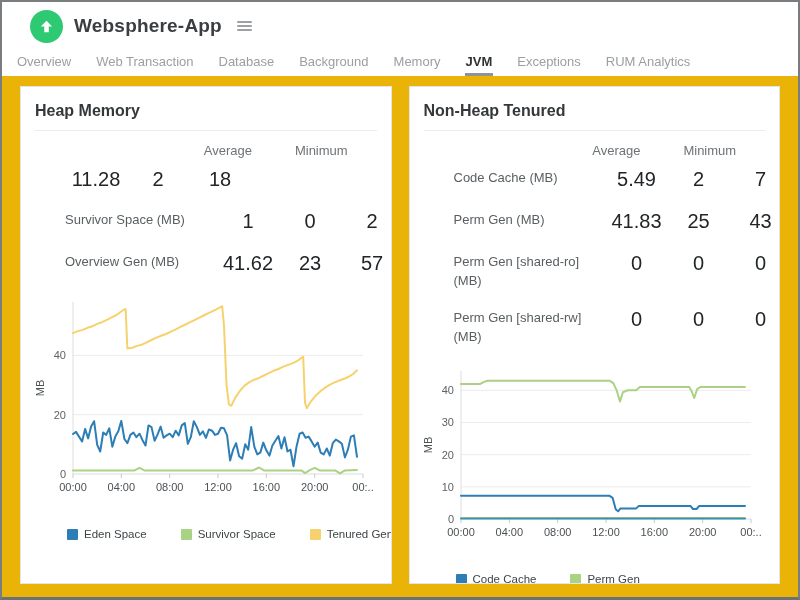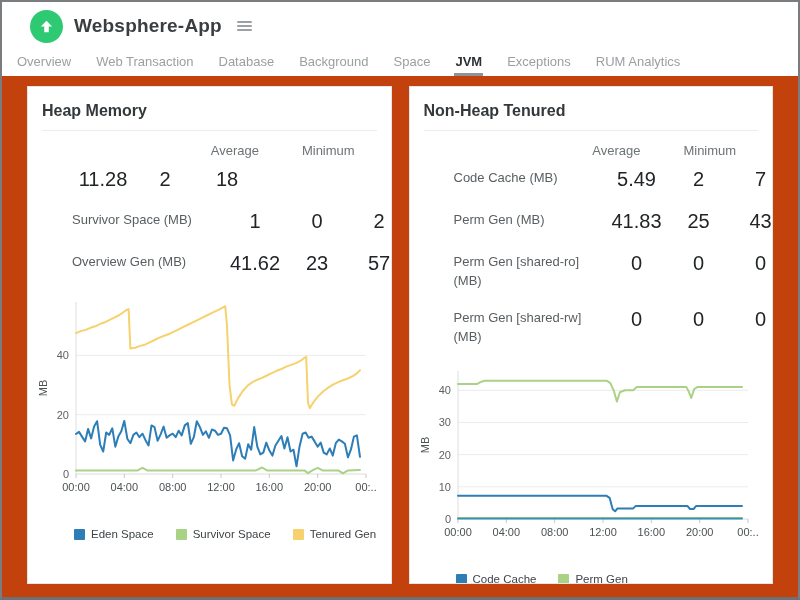--- a/index.html
+++ b/index.html
@@ -14,36 +14,36 @@
   .app-header{display:flex;align-items:center;height:48px;padding-left:28px;background:#fff;}
   .status-circle{width:33px;height:33px;border-radius:50%;background:#2dca73;display:flex;align-items:center;justify-content:center;flex:0 0 auto;}
   .app-title{font-size:19px;font-weight:bold;color:#3a3e41;margin-left:11px;letter-spacing:.2px;}
   .menu-icon{margin-left:12px;display:inline-flex;flex-direction:column;gap:2px;cursor:pointer;padding:3px;}
   .menu-icon span{display:block;width:15px;height:2px;background:#9ba1a4;border-radius:1px;}
   
   .tab-bar{display:flex;gap:23px;padding:0 0 0 14px;background:#fff;height:26px;}
   .tab{font-size:13px;color:#9b9fa2;padding:4px 1px 0;border-bottom:3px solid transparent;cursor:pointer;white-space:nowrap;}
   .tab.active{color:#2e3234;font-weight:bold;border-bottom-color:#8f9396;}
   
-  .content{background:#c2410c;height:525px;box-sizing:border-box;padding:10px 25px 0;display:flex;gap:17px;}
+  .content{background:#eab308;height:525px;box-sizing:border-box;padding:10px 18px 0;display:flex;gap:17px;}
   .panel{flex:1 1 0;background:#fff;border:1px solid #e3e5e6;height:498px;box-sizing:border-box;overflow:hidden;}
   .panel-title{font-size:16px;font-weight:600;color:#34383b;padding:15px 14px 10px;}
   .panel-divider{border:0;border-top:1px solid #ececec;margin:0 14px;}
   
   .stats-table{padding:12px 0 0 44px;width:382px;}
   .stats-row{display:flex;align-items:flex-start;}
   .stats-row.head{margin-bottom:8px;gap:43px;}
   .stats-row.body{margin-bottom:15px;}
   .cell-label{width:152px;font-size:13px;color:#595e61;line-height:1.45;padding-top:3px;}
   .cell-head{width:62px;text-align:center;font-size:13px;color:#6e7376;}
   .cell-val{width:62px;text-align:center;font-size:20px;color:#222527;line-height:1.35;}
   
   .chart-svg{display:block;margin:6px auto 0;}
   .legend{margin:24px 0 0 46px;}
-  .legend-row{display:flex;column-gap:22px;margin-bottom:10px;flex-wrap:nowrap;}
+  .legend-row{display:flex;column-gap:34px;margin-bottom:10px;flex-wrap:nowrap;}
   .legend-item{display:inline-flex;align-items:center;gap:6px;cursor:pointer;}
   .legend-swatch{width:11px;height:11px;border-radius:1px;flex:0 0 auto;}
   .legend-label{font-size:11.5px;color:#3f4447;white-space:nowrap;}
 </style>
 </head>
 <body>
 
 <div class="app-header">
   <div class="status-circle">
     <svg width="17" height="17" viewBox="0 0 24 24" aria-hidden="true">
@@ -56,21 +56,21 @@
       <span></span>
       <span></span>
   </div>
 </div>
 
 <div class="tab-bar" id="tab-bar">
     <div class="tab">Overview</div>
     <div class="tab">Web Transaction</div>
     <div class="tab">Database</div>
     <div class="tab">Background</div>
-    <div class="tab">Space</div>
+    <div class="tab">Memory</div>
     <div class="tab active">JVM</div>
     <div class="tab">Exceptions</div>
     <div class="tab">RUM Analytics</div>
   </div>
 
 <div class="content" id="content">
   <div class="panel">
     <div class="panel-title">Heap Memory</div>
     <hr class="panel-divider">
     <div class="stats-table">

